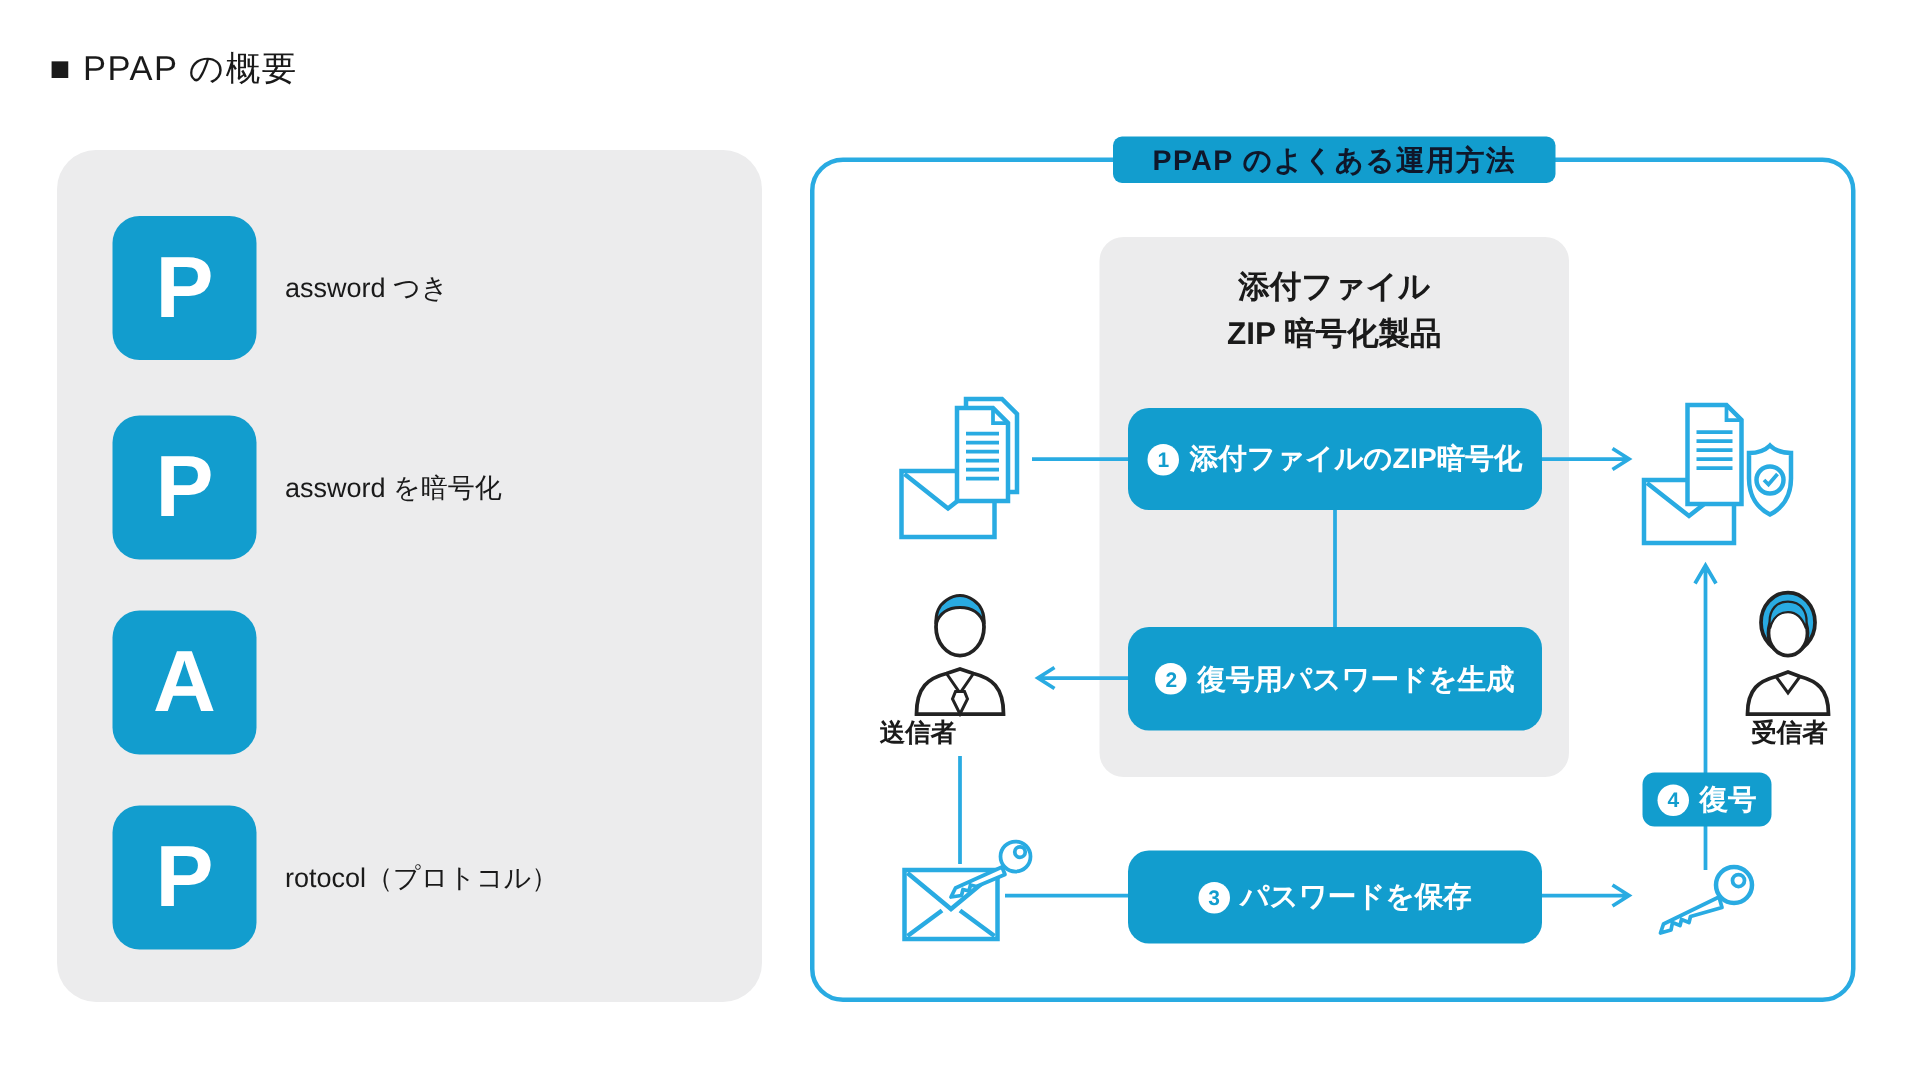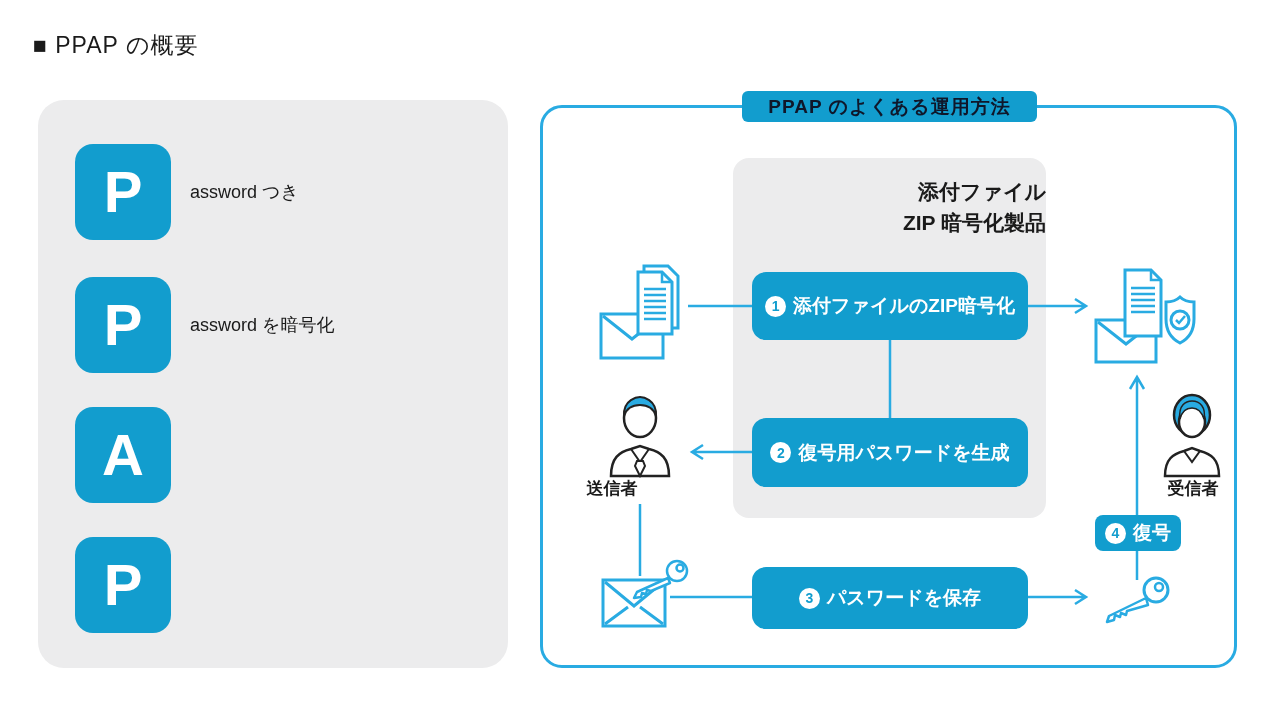--- a/index.html
+++ b/index.html
@@ -34,21 +34,21 @@
   .legend-text{margin-left:19px;font-size:18px;line-height:29px;white-space:nowrap;}
 
   
   .flow-panel{left:540px;top:105px;width:697px;height:563px;background:#fff;border:3px solid var(--line);border-radius:22px;box-sizing:border-box;z-index:1;}
   .flow-badge{
     left:742px;top:91px;width:295px;height:31px;background:var(--blue);border-radius:6px;
     display:flex;align-items:center;justify-content:center;color:#0f172a;font-size:19px;font-weight:bold;
     letter-spacing:1px;z-index:4;
   }
   .product-box{left:733px;top:158px;width:313px;height:360px;background:var(--gray);border-radius:16px;z-index:2;}
-  .product-title{position:absolute;left:0;top:18px;width:100%;text-align:right;font-size:21px;font-weight:bold;line-height:31px;}
+  .product-title{position:absolute;left:0;top:18px;width:100%;text-align:center;font-size:21px;font-weight:bold;line-height:31px;}
 
   .step-btn{
     background:var(--blue);border-radius:14px;display:flex;align-items:center;justify-content:center;
     color:#fff;font-weight:bold;z-index:4;gap:7px;
   }
   .step1{left:752px;top:272px;width:276px;height:68px;font-size:19px;}
   .step2{left:752px;top:418px;width:276px;height:69px;font-size:19px;}
   .step3{left:752px;top:567px;width:276px;height:62px;font-size:19px;}
   .step4{left:1095px;top:515px;width:86px;height:36px;font-size:19px;border-radius:8px;}
   .num-circle{
@@ -80,20 +80,23 @@
     <div class="legend-square">P</div>
     <div class="legend-text">
       <div>assword を暗号化</div>
     </div>
   </div>
   <div class="legend-row r2">
     <div class="legend-square">A</div>
   </div>
   <div class="legend-row r3">
     <div class="legend-square">P</div>
+    <div class="legend-text">
+      <div>rotocol（プロトコル）</div>
+    </div>
   </div>
 </div>
 
 <div class="abs flow-panel"></div>
 <div class="abs flow-badge">PPAP のよくある運用方法</div>
 
 <div class="abs product-box">
   <div class="product-title">
     <div>添付ファイル</div>
     <div>ZIP 暗号化製品</div>

